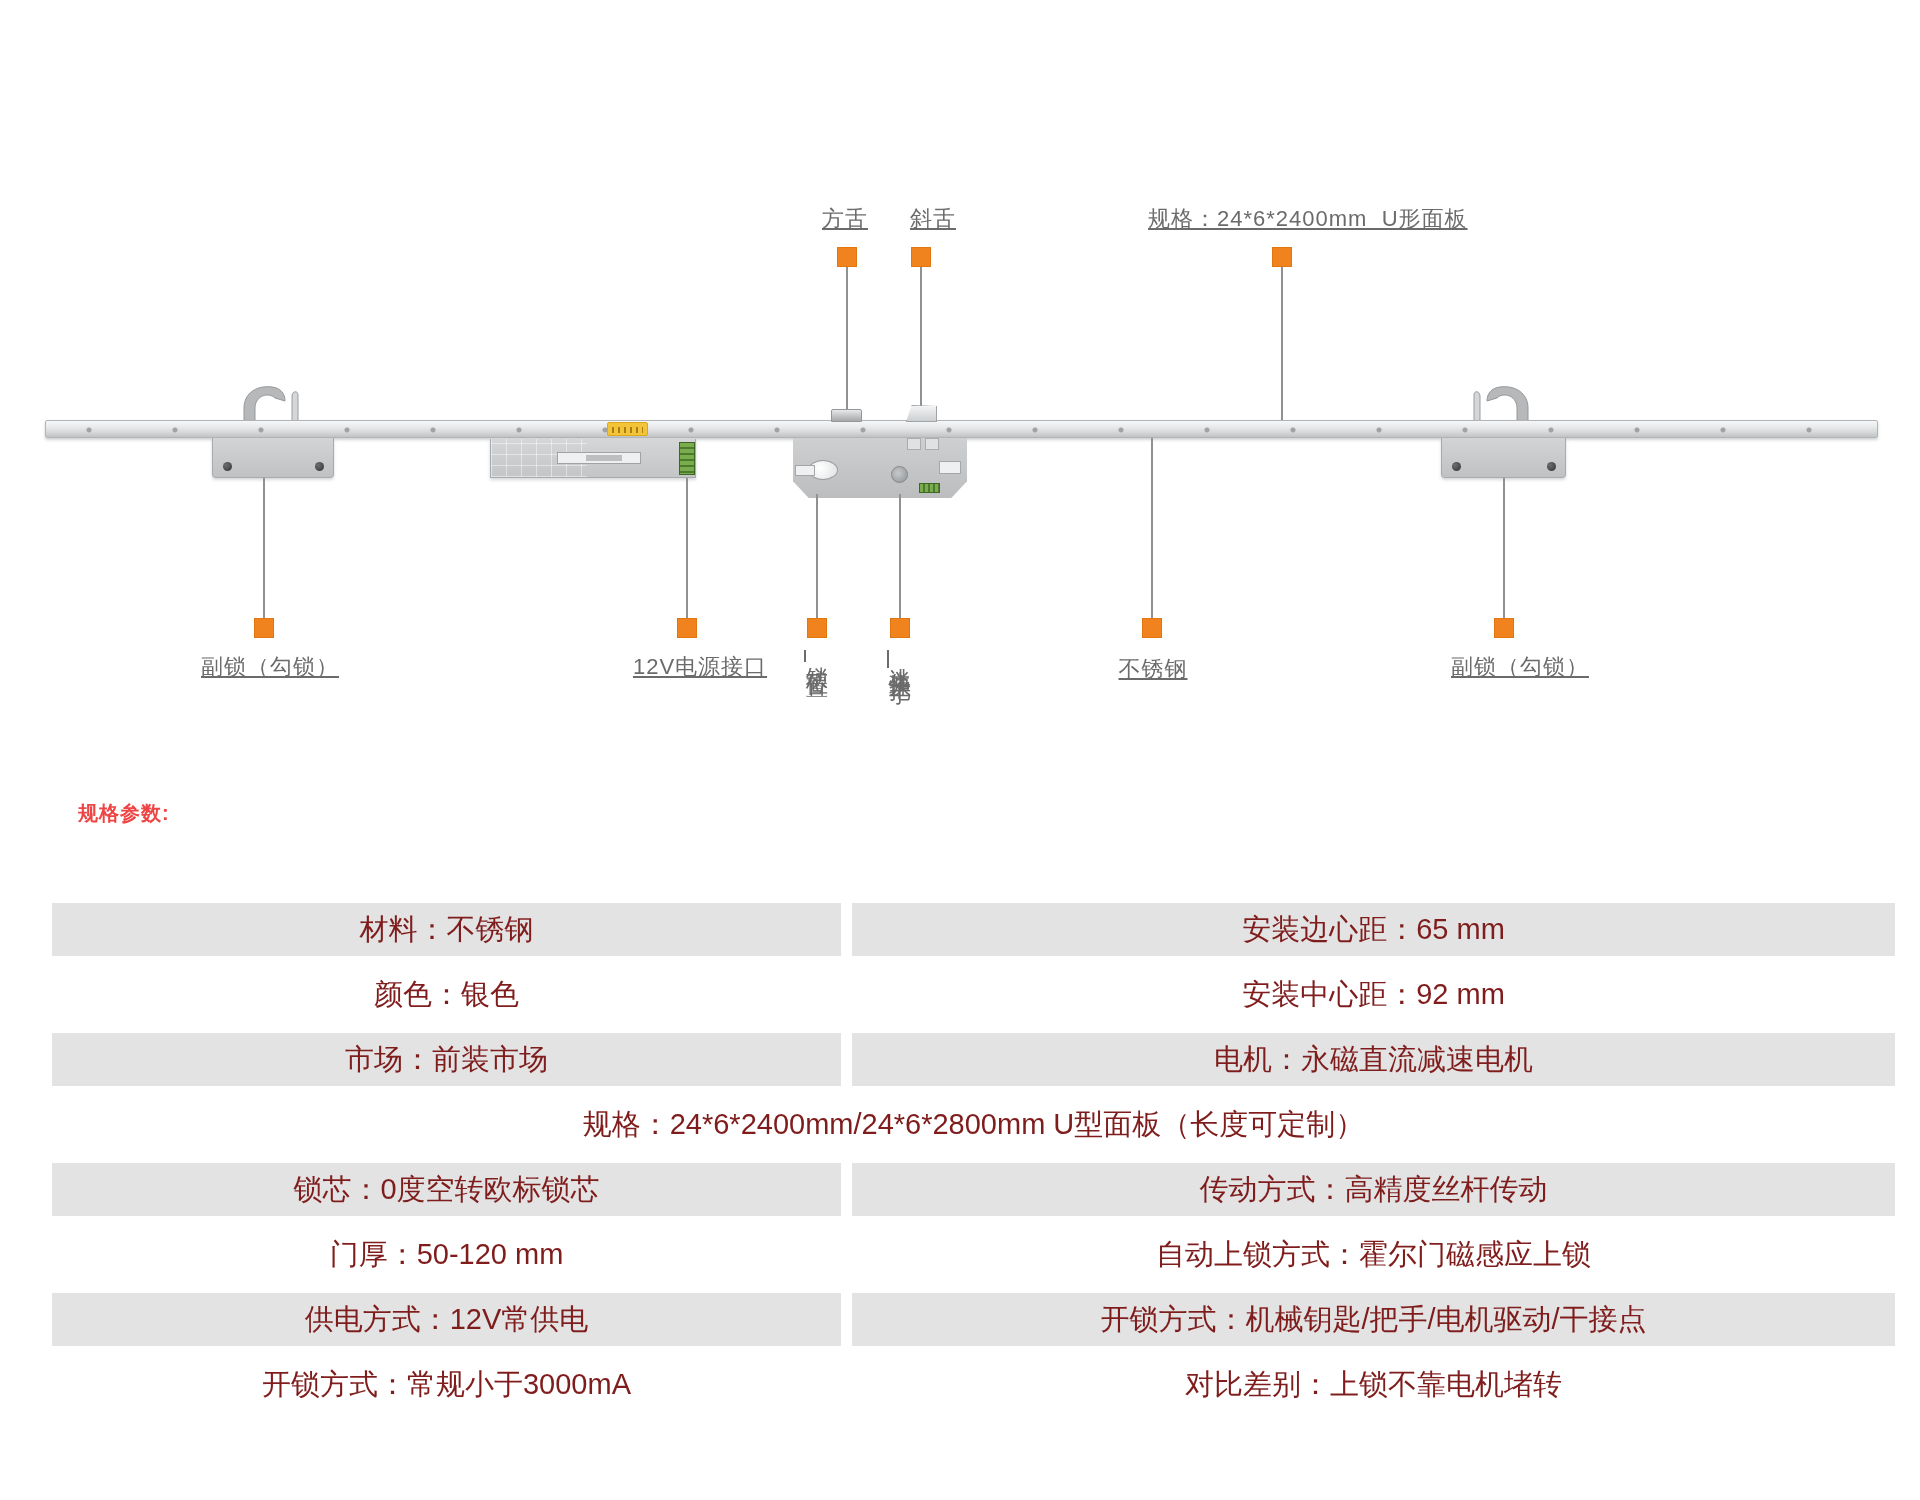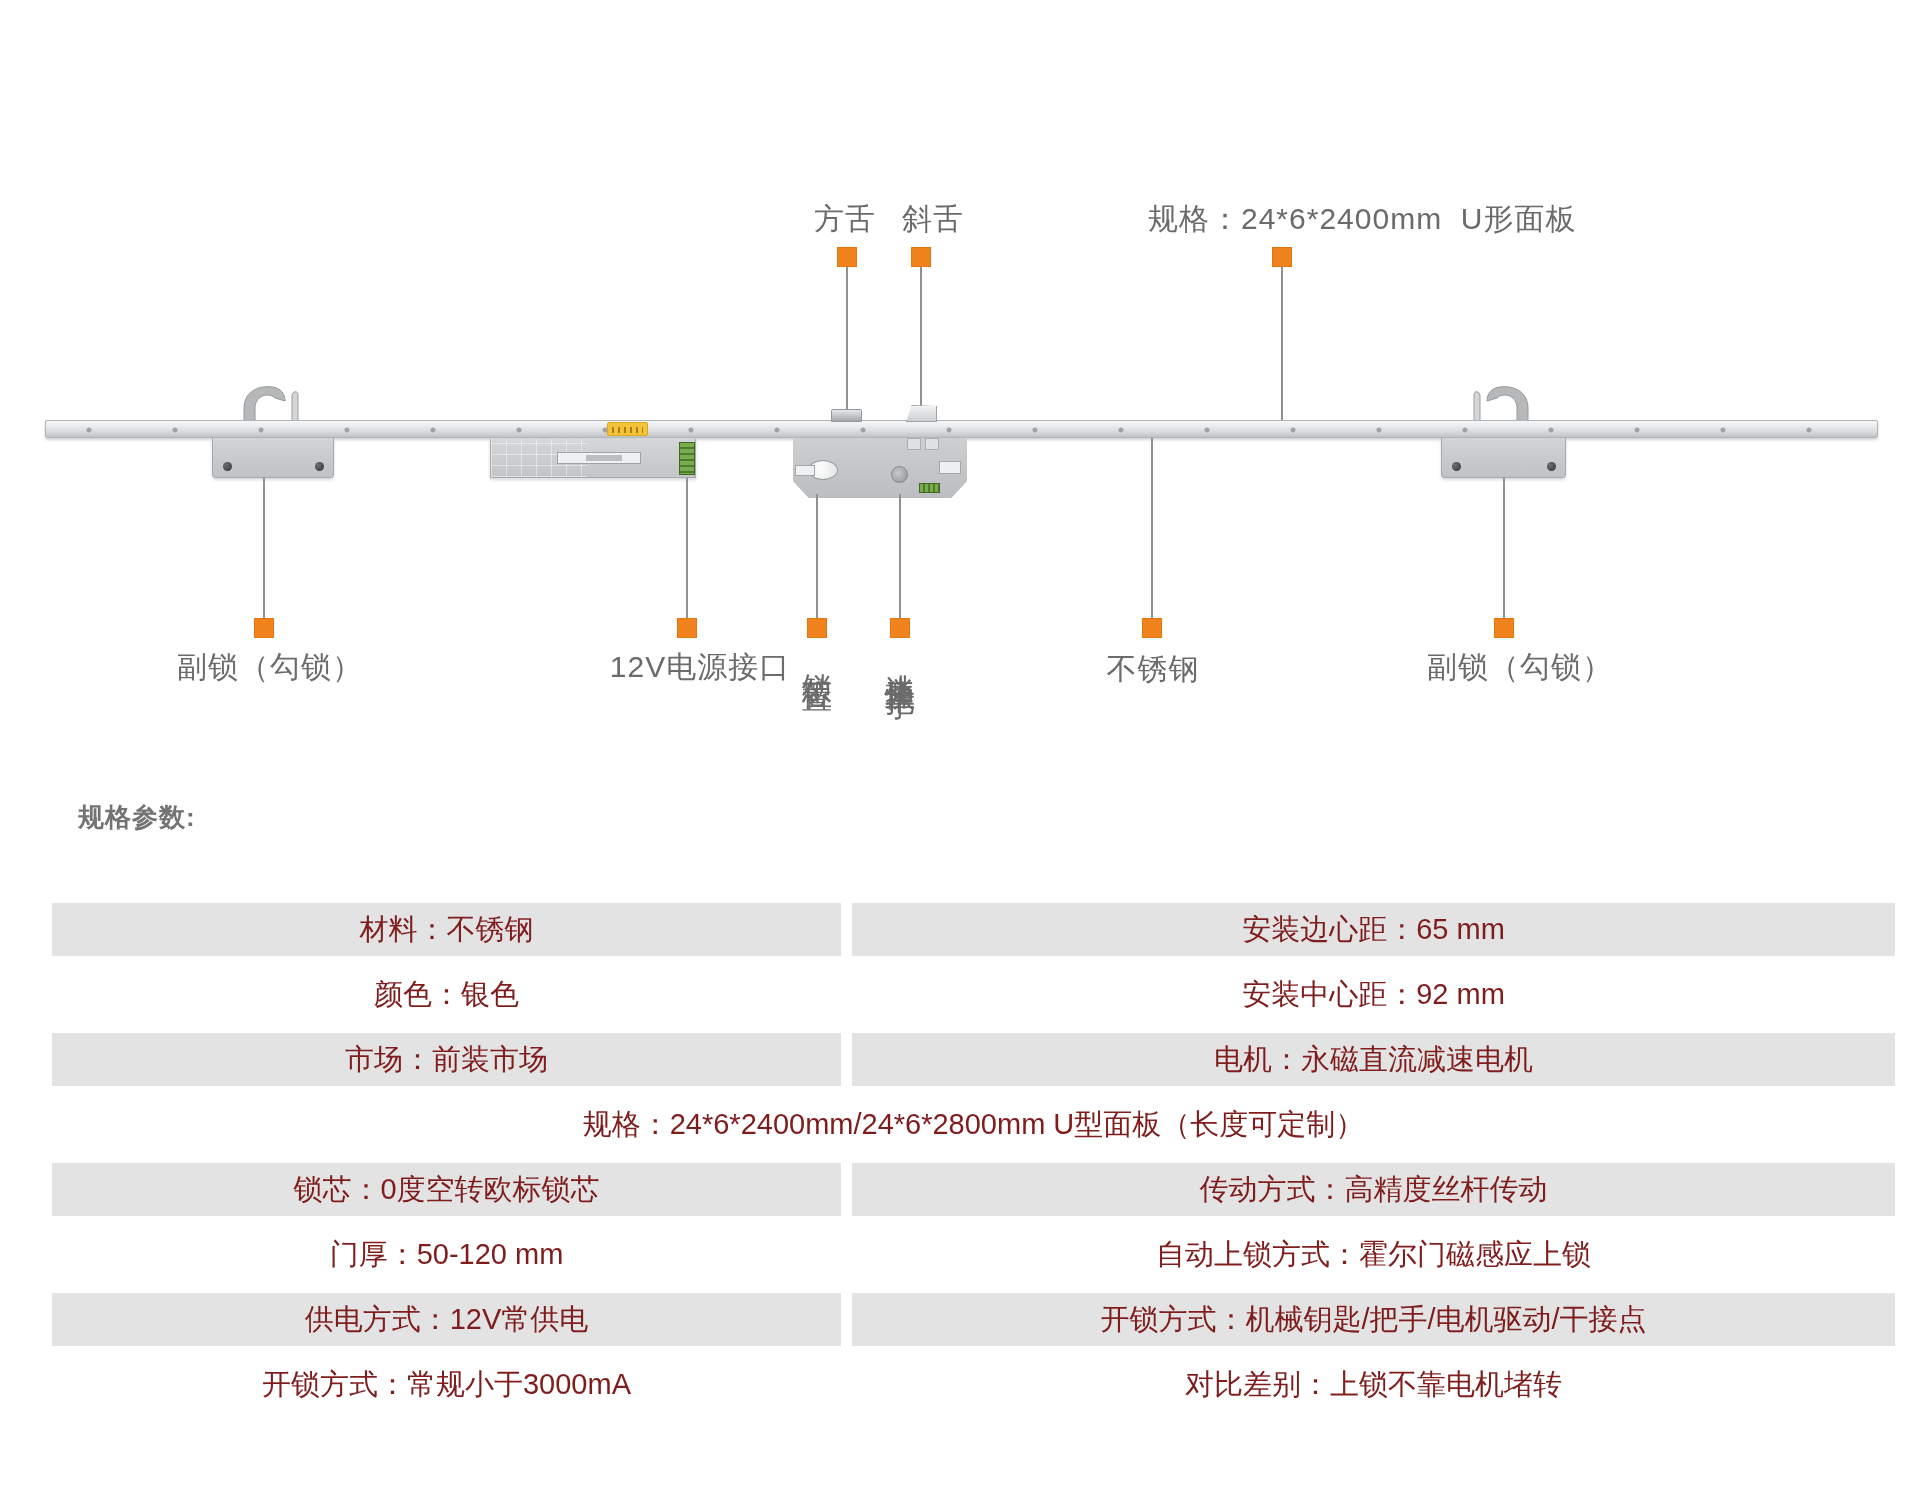--- a/index.html
+++ b/index.html
@@ -4,22 +4,22 @@
 <style>
   html,body{margin:0;padding:0;}
   body{
     width:1920px;height:1500px;position:relative;overflow:hidden;
     background:#ffffff;
     font-family:"Liberation Sans","DejaVu Sans",sans-serif;
   }
   .abs{position:absolute;}
   
   .callout-label{
-    position:absolute;color:#6b6b6b;font-size:30px;letter-spacing:1px;
-    text-align:center;white-space:pre;line-height:30px;
+    position:absolute;color:#6b6b6b;font-size:22px;letter-spacing:1px;
+    text-align:center;white-space:pre;line-height:30px;text-decoration:underline;
   }
   .callout-label.vertical{
     writing-mode:vertical-rl;text-orientation:upright;
     letter-spacing:3px;text-align:left;line-height:26px;
   }
   
   .marker{
     position:absolute;width:20px;height:20px;
     background:#F0831E;border:1px solid #e2770f;box-sizing:border-box;
   }
@@ -84,21 +84,21 @@
   }
   .bolt-latch{
     position:absolute;left:906px;top:405px;width:31px;height:17px;
     background:linear-gradient(180deg,#f2f3f4,#cdd0d2);
     border:1px solid #9fa3a5;box-sizing:border-box;
     clip-path:polygon(0 100%,18% 0,100% 6%,100% 100%);
   }
   
   .spec-title{
     position:absolute;left:78px;top:800px;
-    font-size:26px;font-weight:bold;color:#737373;letter-spacing:1px;
+    font-size:20px;font-weight:bold;color:#ef4444;letter-spacing:1px;
   }
   .spec-table{position:absolute;left:52px;top:903px;width:1843px;}
   .spec-row{display:flex;height:53px;margin-bottom:12px;}
   .cell{
     font-size:29px;color:#7f1d1d;text-align:center;line-height:53px;
     white-space:nowrap;overflow:hidden;
   }
   .cell.left{width:789px;margin-right:11px;}
   .cell.right{flex:1;}
   .cell.full{width:100%;}

